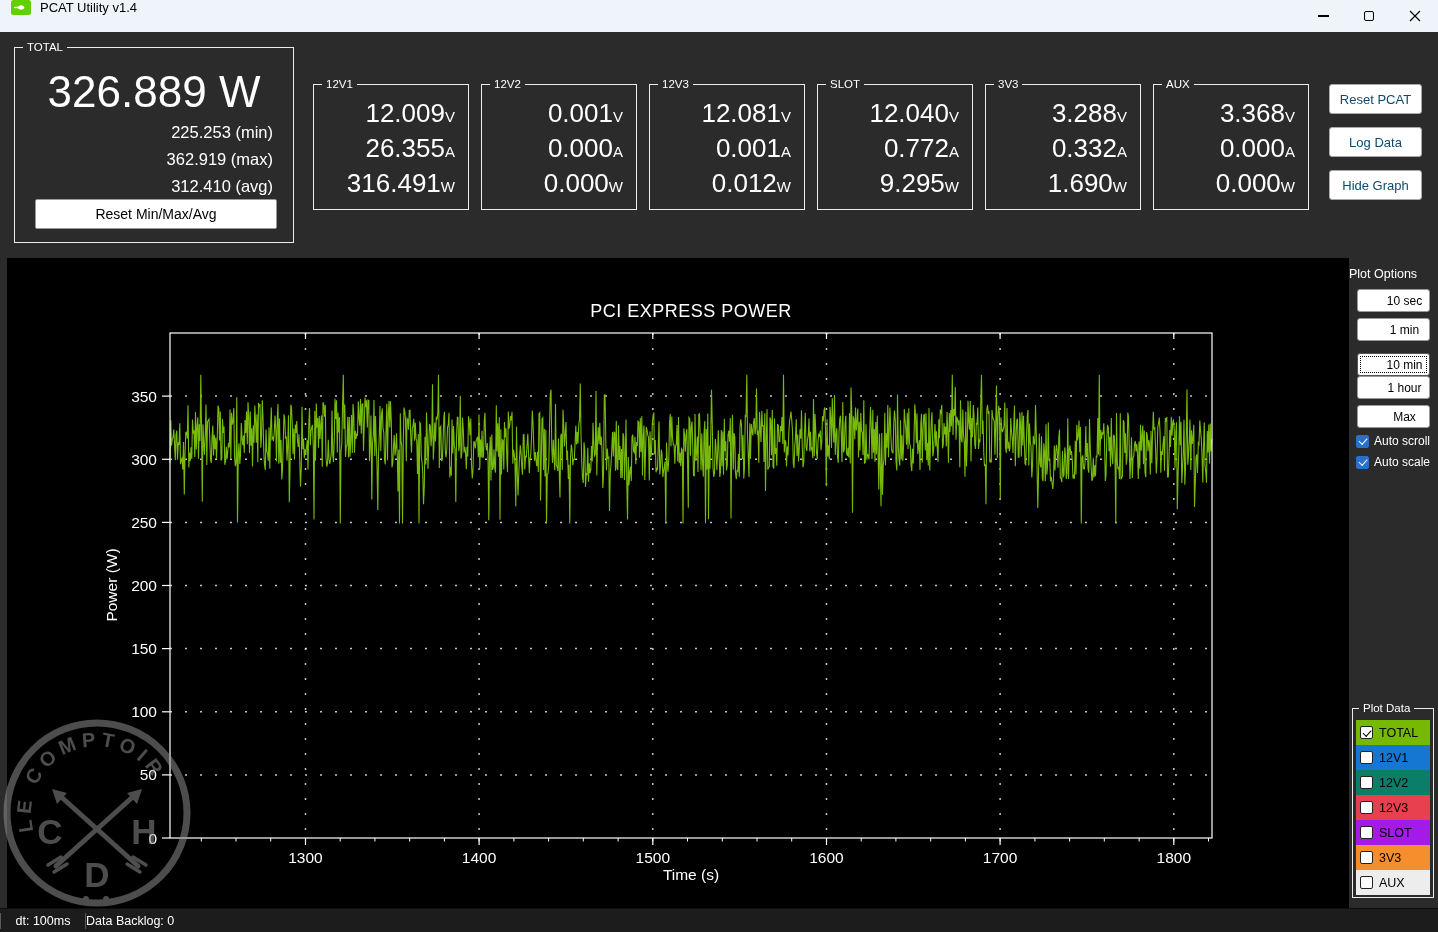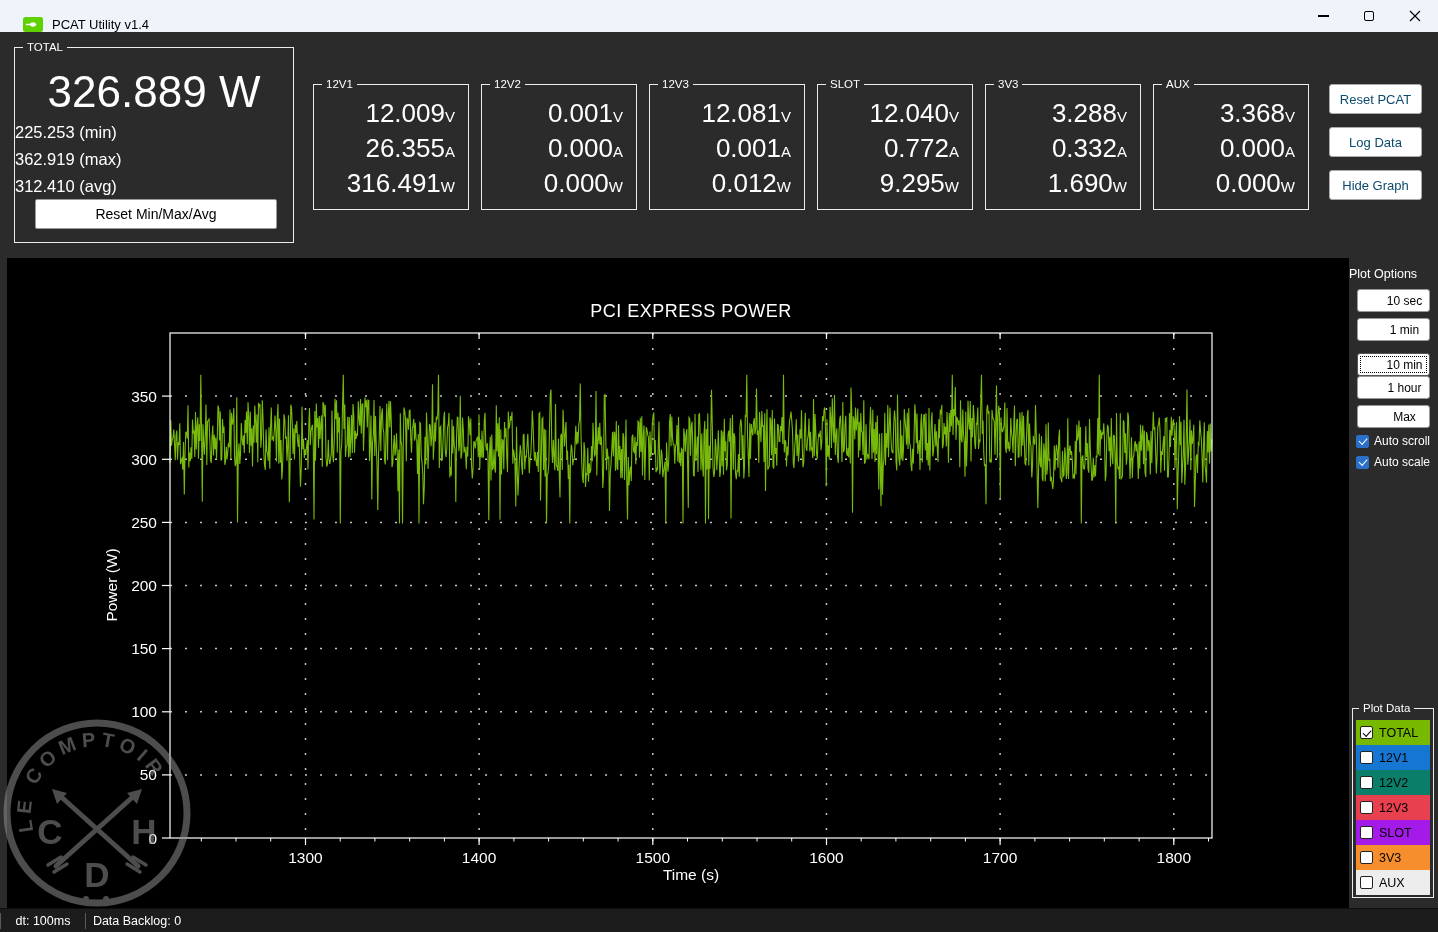--- a/index.html
+++ b/index.html
@@ -5,39 +5,39 @@
   * { box-sizing: border-box; }
   html,body { margin:0; padding:0; }
   body {
     width:1438px; height:932px; position:relative; overflow:hidden;
     background:#2b2b2b; color:#fff;
     font-family:"Liberation Sans", sans-serif;
   }
 
   
   .titlebar { position:absolute; top:0; left:0; width:1438px; height:32px;
-    background:#eff3fa; color:#000; display:flex; align-items:flex-end; z-index:8;padding-left:12px; }
+    background:#eff3fa; color:#000; display:flex; align-items:flex-start; z-index:8; }
   .tb-logo { margin-left:11px; width:20px; height:15px; flex:0 0 auto; }
   .tb-title { margin-left:9px; font-size:13px; }
   .tb-controls { margin-left:auto; display:flex; height:100%; }
   .tb-btn { width:46px; height:100%; display:flex; align-items:center; justify-content:center; }
   .glyph-min { width:11px; height:1.3px; background:#000; }
   .glyph-max { width:10px; height:10px; border:1.2px solid #000; border-radius:2px; }
 
   
   .gb { position:absolute; border:1px solid #ececec; }
   .gb-label { position:absolute; top:-8px; left:8px; background:#2b2b2b;
     padding:0 4px; font-size:11.5px; line-height:15px; color:#fff; white-space:nowrap; }
 
   
   .top { position:absolute; top:32px; left:0; width:1438px; height:226px; }
 
   #total-box { left:14px; top:15px; width:280px; height:196px; }
   .total-value { margin-top:20px; text-align:center; font-size:44px; line-height:48px; }
-  .total-stats { margin-top:3px; padding-right:20px; text-align:left; font-size:16.5px; line-height:27px; }
+  .total-stats { margin-top:3px; padding-right:20px; text-align:right; font-size:16.5px; line-height:27px; }
   .total-reset { position:absolute; left:20px; right:16px; bottom:13px; height:30px;
     background:#fff; color:#000; border:1px solid #999; border-radius:2px;
     font-size:14px; display:flex; align-items:center; justify-content:center; cursor:default; }
 
   .rail { top:52px; width:156px; height:126px; }
   .rail-rows { margin-top:11px; }
   .rail-row { display:flex; justify-content:flex-end; align-items:baseline; 
     padding-right:13px; height:35px; font-size:26px; line-height:35px;text-align:right; }
   .rail-unit { font-size:15px; }
 
@@ -70,21 +70,21 @@
   .leg-row { height:25px; display:flex; align-items:center; gap:6px; padding-left:4px;
     color:#000; font-size:12.5px; cursor:default; }
   .leg-row .cb { border-color:#222; }
 
   
   .statusbar { position:absolute; left:0; top:908px; width:1438px; height:24px; background:#1c1c1c;
     display:flex; align-items:center; font-size:12.5px; color:#fff; z-index:2; border-top:1px solid #0d0d0d; }
   .sb-left { flex:1; padding-left:33px; }
   .sb-div { width:1px; height:16px; background:#5a5a5a; flex:0 0 auto; }
   .sb-dt { width:84px; text-align:center; flex:0 0 auto; }
-  .sb-backlog { width:102px; text-align:center; flex:0 0 auto; }
+  .sb-backlog { width:102px; flex:0 0 auto; }
 
   
   .watermark { position:absolute; left:-3px; top:713px; width:200px; height:200px;
     z-index:6; opacity:.5; pointer-events:none; }
   .watermark text { font-family:"Liberation Sans", sans-serif; font-weight:bold; fill:#9a9a9a; }
 </style>
 </head>
 <body>
 
 <div class="titlebar">

